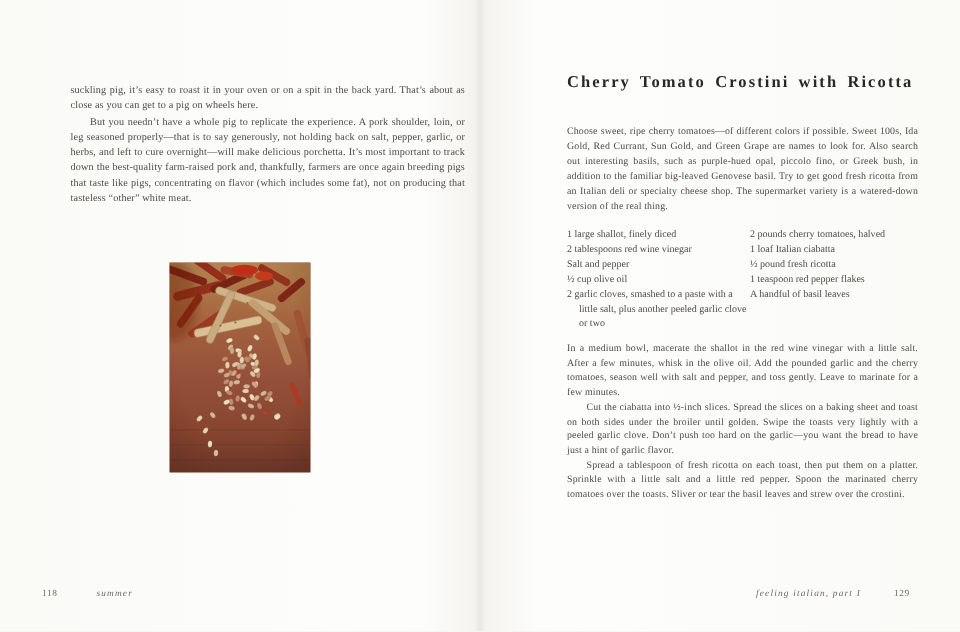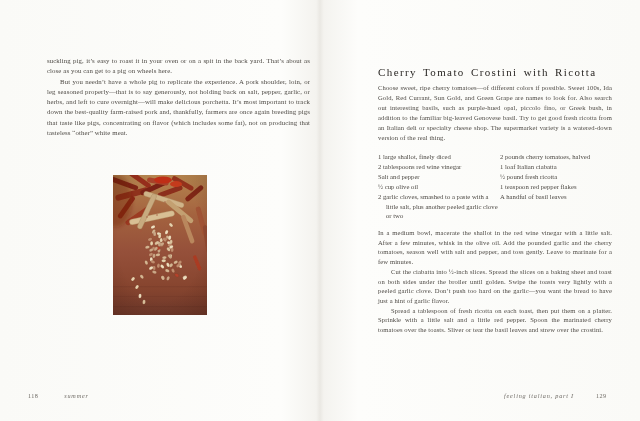--- a/index.html
+++ b/index.html
@@ -26,22 +26,22 @@
     position:absolute;left:113px;top:175px;width:94px;height:140px;
     overflow:hidden;background:#8a4a38;
   }
   .photo svg{display:block;}
   .footer-left{
     position:absolute;left:28px;top:392px;font-size:6.2px;
     color:#6e6a64;letter-spacing:0.4px;
   }
   .footer-left .section{margin-left:26px;font-style:italic;letter-spacing:0.8px;}
   .recipe-title{
-    position:absolute;left:378px;top:66px;width:240px;
-    font-size:11px;font-weight:normal;color:#2a2724;
+    position:absolute;left:378px;top:49px;width:240px;
+    font-size:11px;font-weight:bold;color:#2a2724;
     letter-spacing:1.4px;word-spacing:2px;margin:0;
   }
   .intro{
     position:absolute;left:378px;top:83px;width:234px;
     font-size:6.6px;line-height:10.1px;text-align:justify;letter-spacing:0.1px;
   }
   .ingredients{
     position:absolute;left:378px;top:152px;width:236px;
     display:flex;font-size:6.7px;line-height:9.9px;
   }

